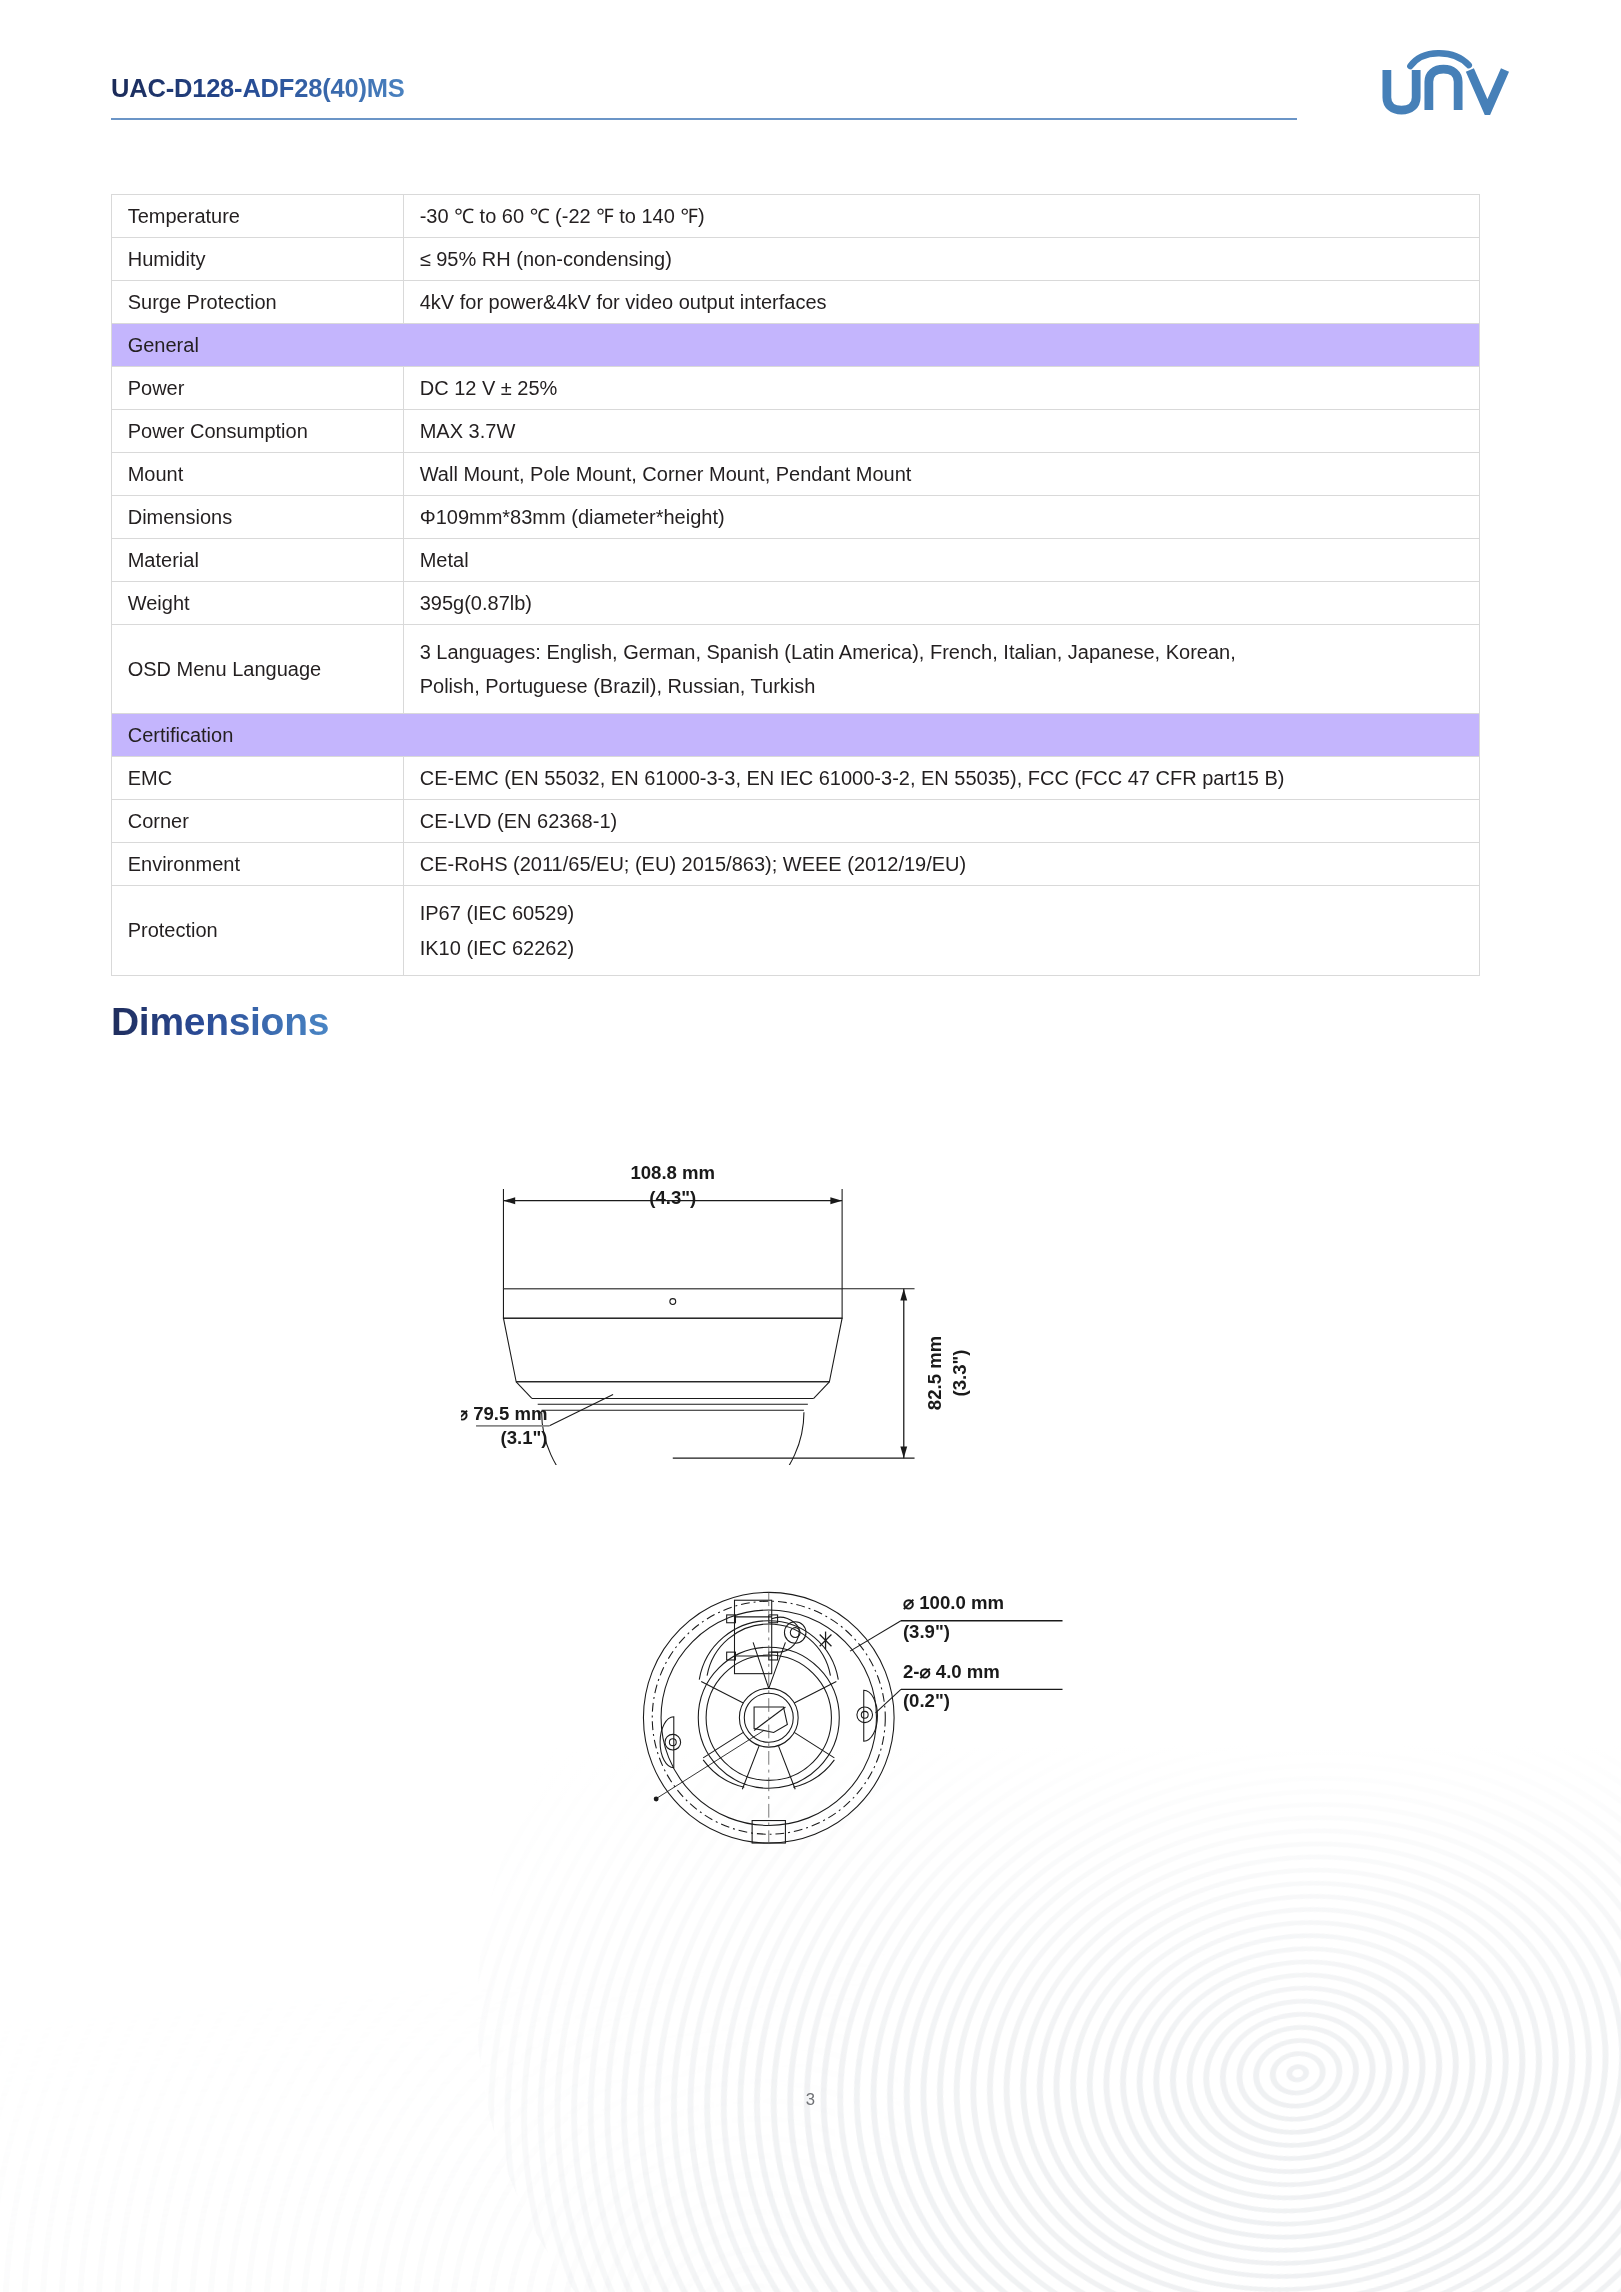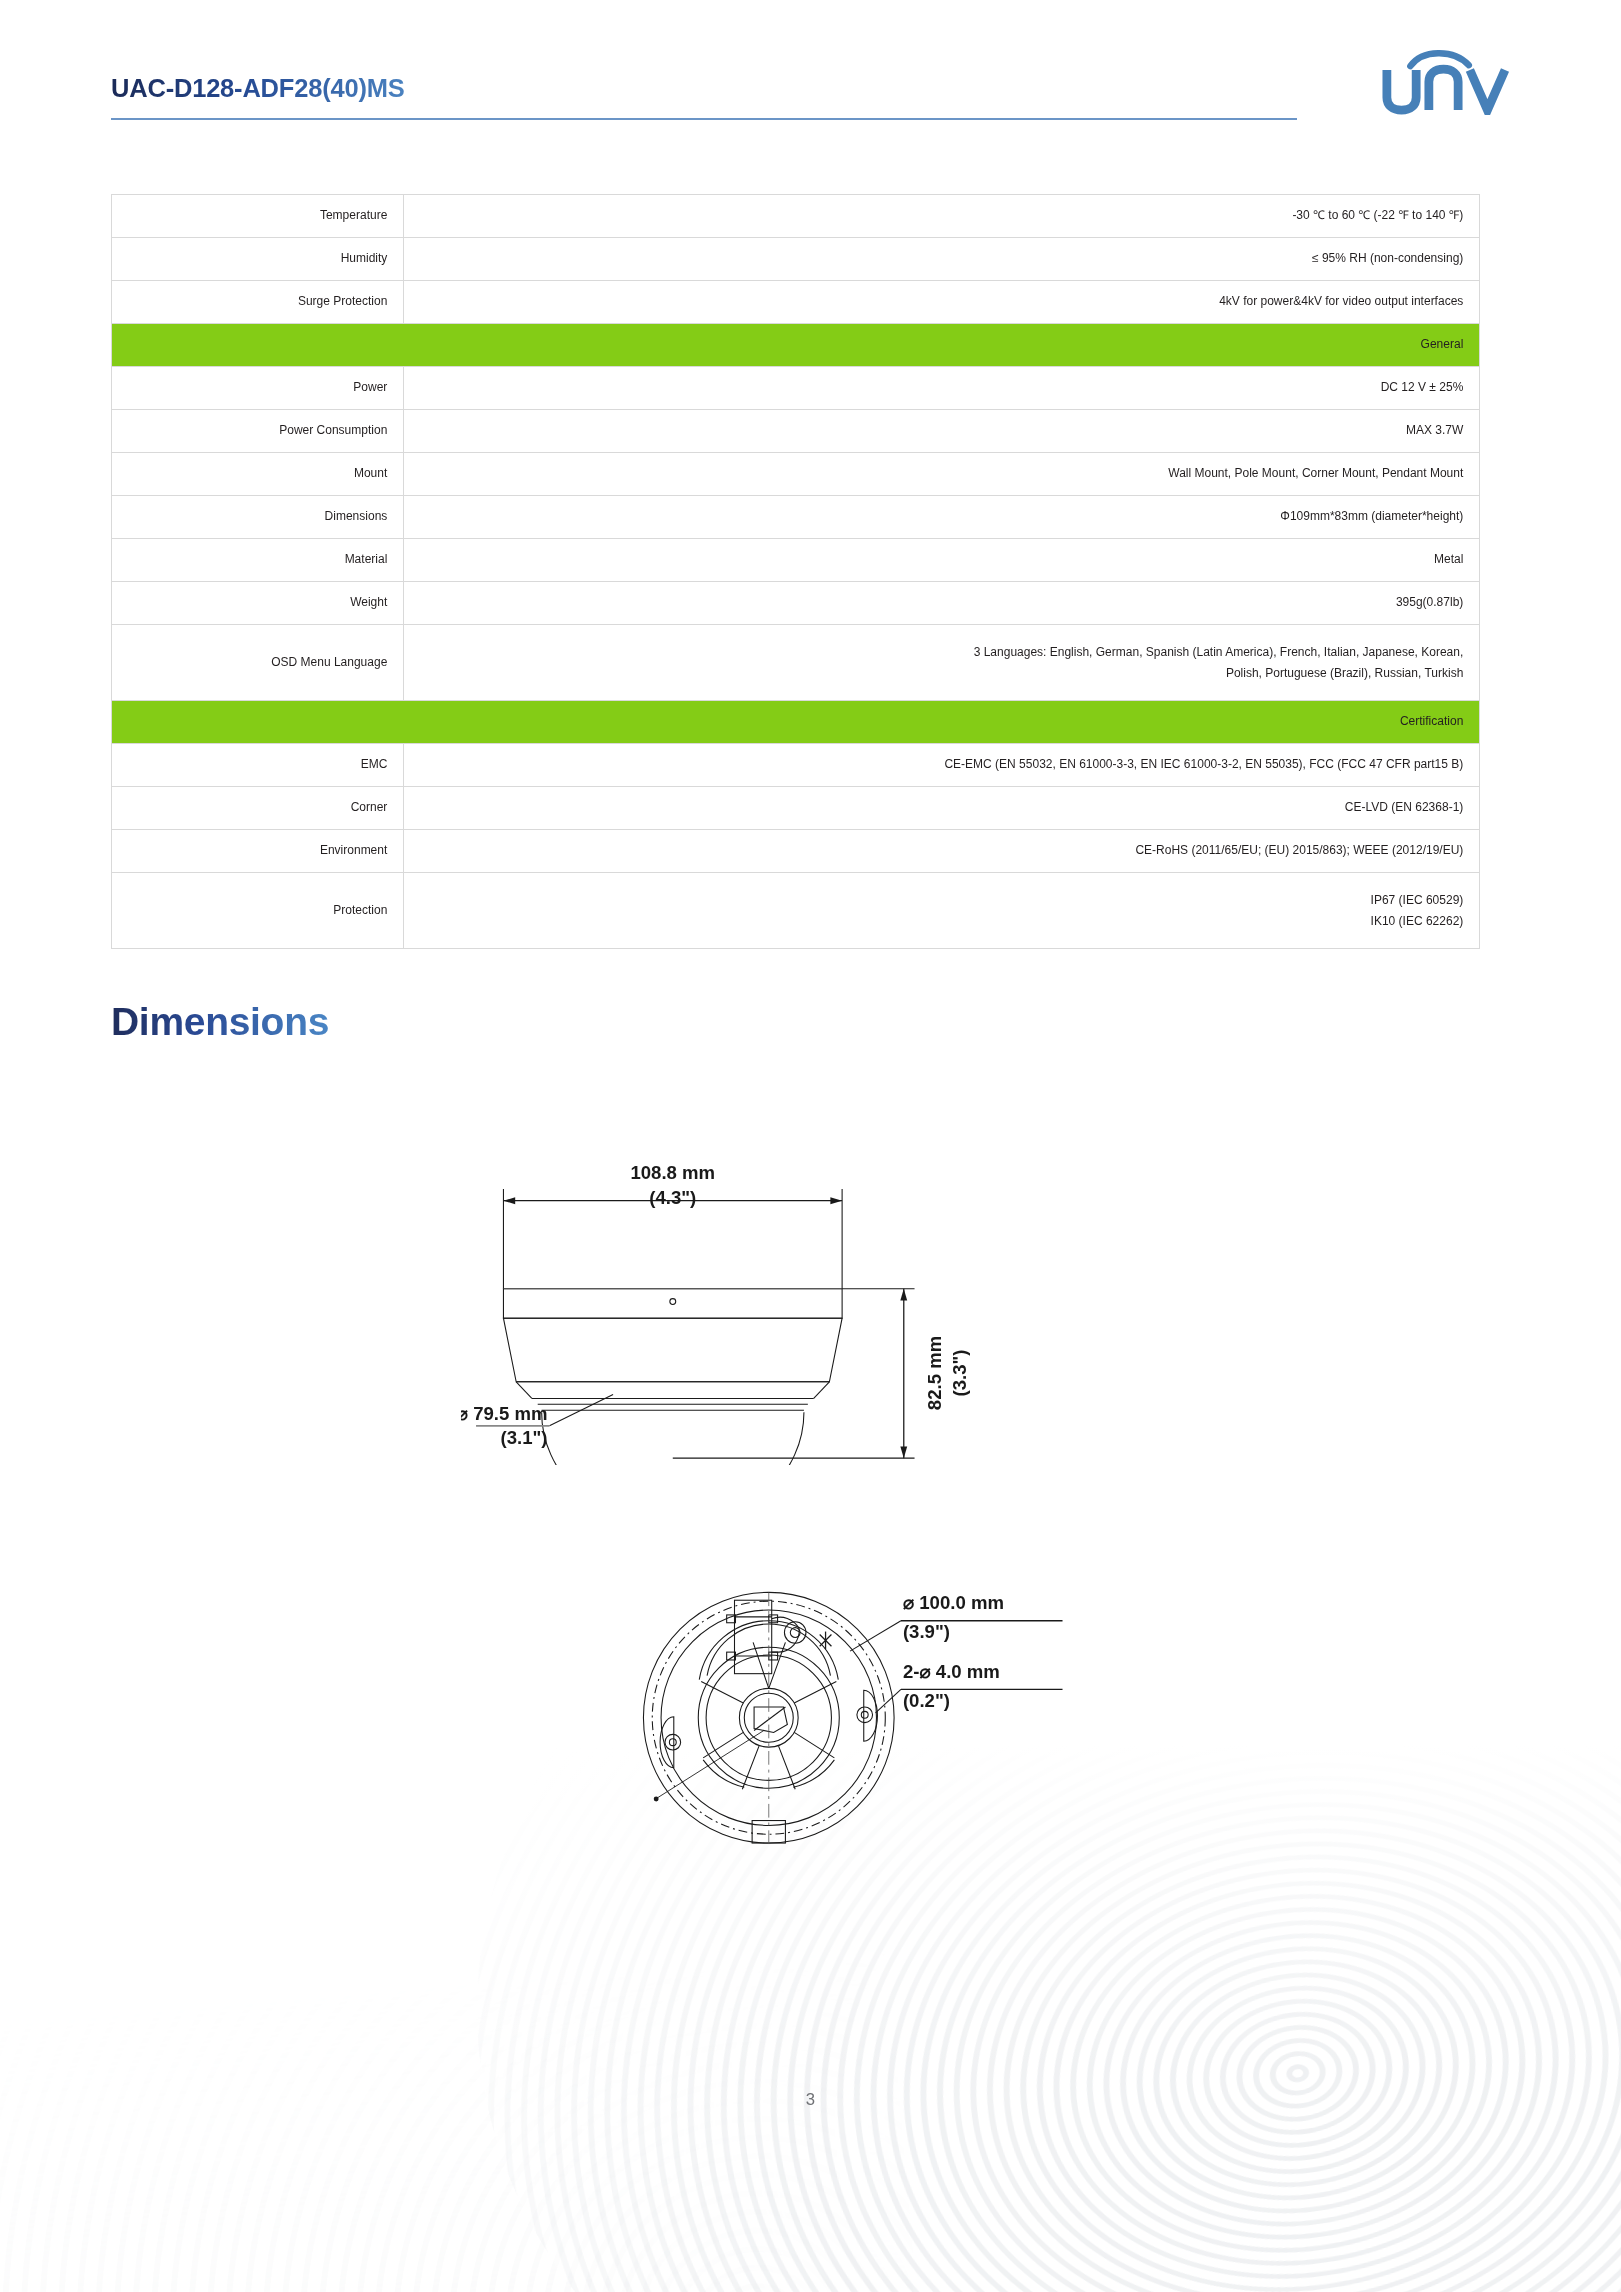--- a/index.html
+++ b/index.html
@@ -103,38 +103,37 @@
     right: 0; top: -43px;
     width: 137px; height: 82px;
   }
 
   
   .spec-table {
     position: absolute;
     left: 111px; top: 194px;
     width: 1369px;
     border-collapse: collapse;
-    font-size: 12px;
+    font-size: 20px;
     color: #231f20;
-    text-align: right;
   }
   .spec-table td {
     border: 1px solid #d9d9d9;
     padding: 0 15.7px;
     vertical-align: middle;
     line-height: 1.45;
     font-weight: 400;
   }
   .spec-table td.k {
     width: 292px;
     min-width: 292px;
   }
   .spec-table tr.row td { height: 43px; }
   .spec-table tr.section td {
-    background: #84cc16;
+    background: #c4b5fd;
     height: 43px;
     border-left: 1px solid #d9d9d9;
     border-right: 1px solid #d9d9d9;
     font-weight: 400;
   }
   .spec-table tr.tall td { height: 76px; }
   .spec-table td.multi {
     padding-top: 9.8px;
     padding-bottom: 9.8px;
   }

